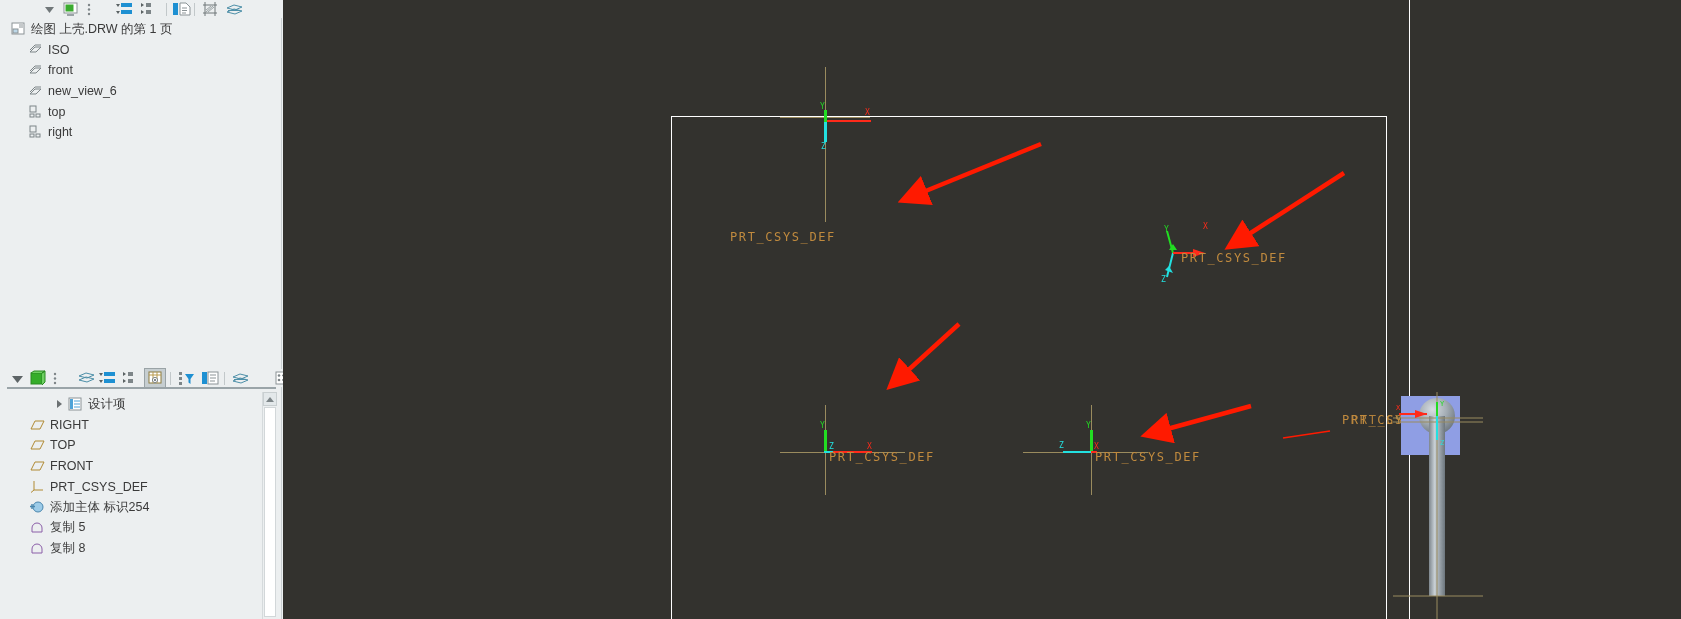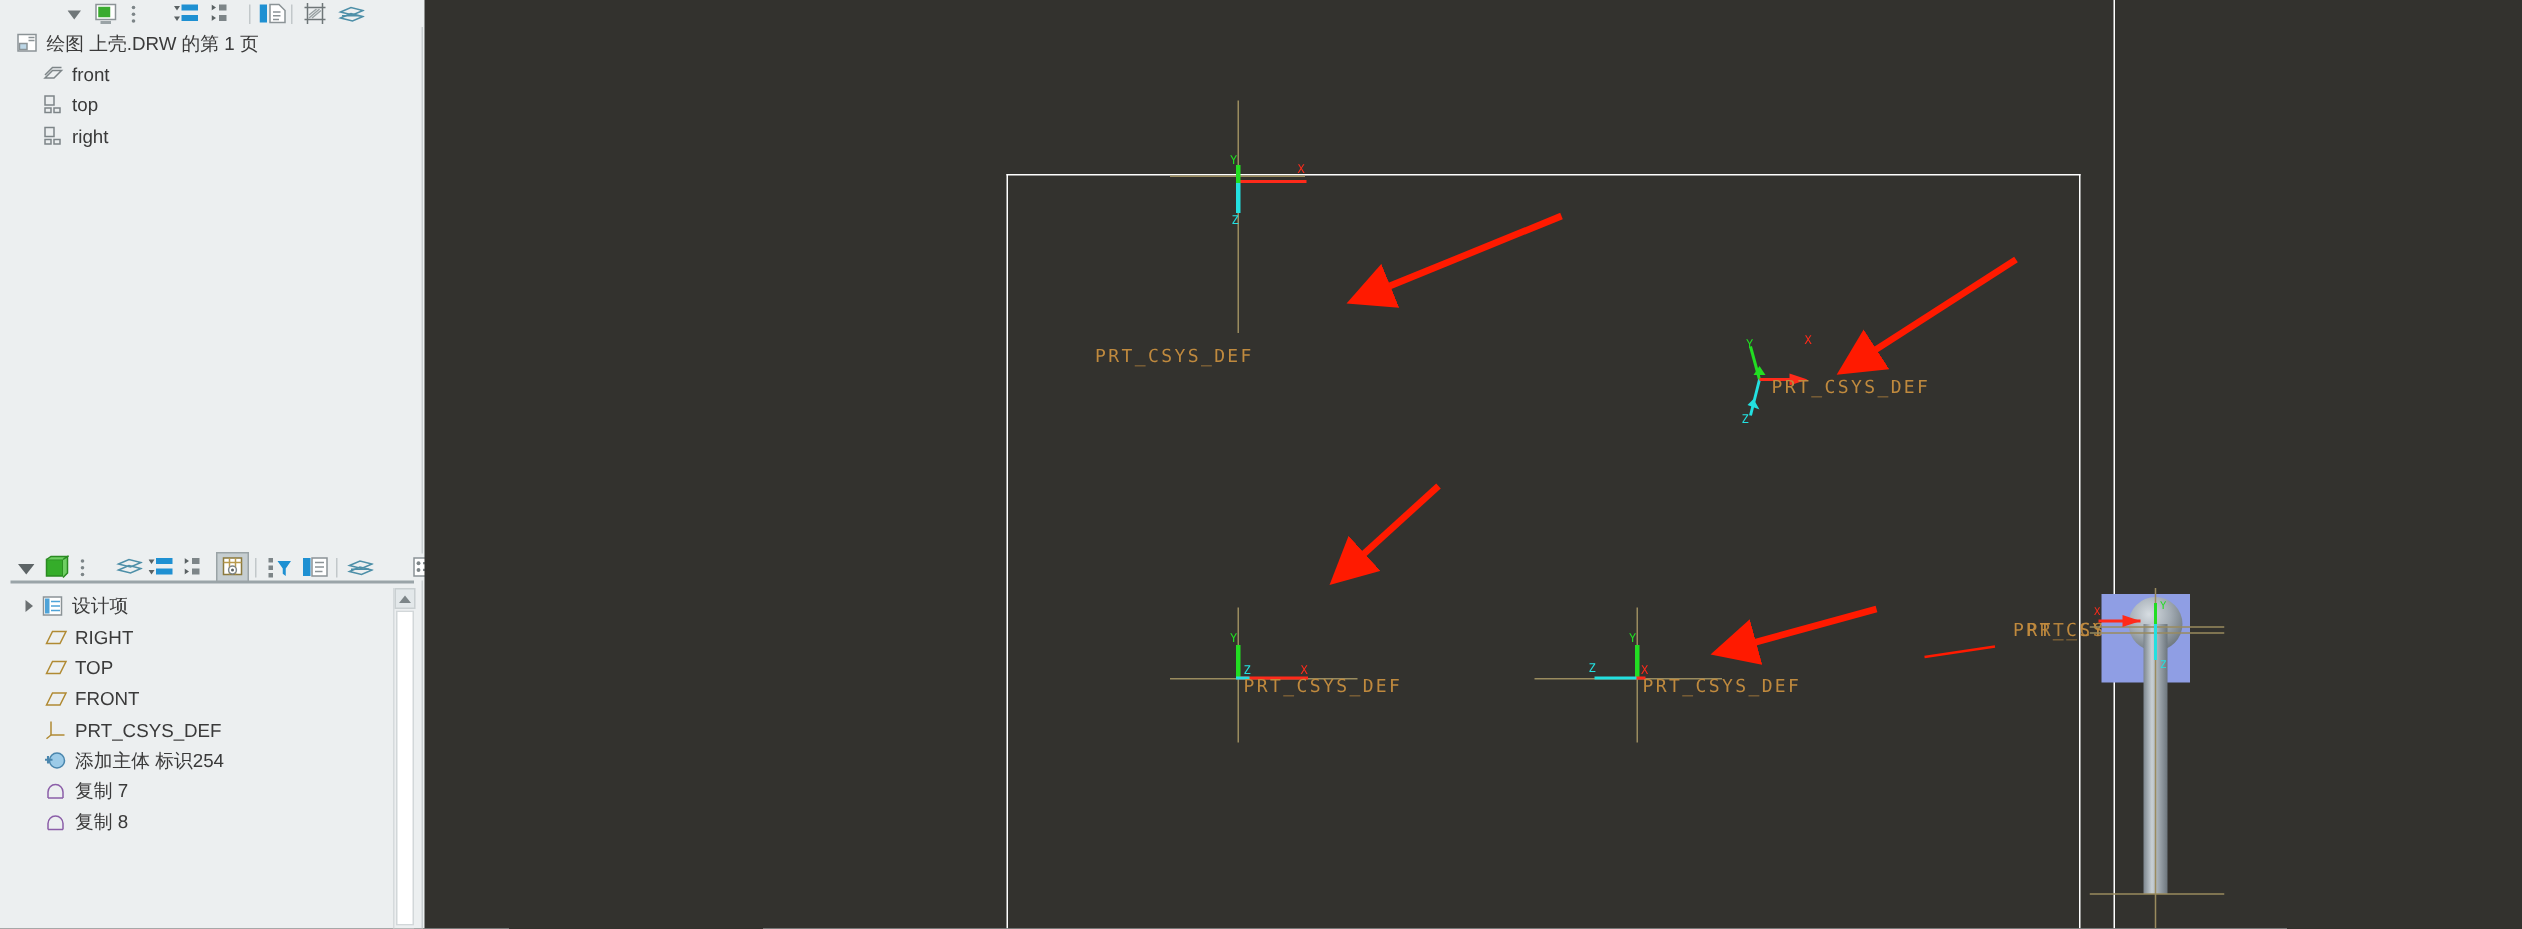--- a/index.html
+++ b/index.html
@@ -29,21 +29,21 @@
   .tree{position:absolute;left:0;width:282px;box-sizing:border-box;text-align:center;}
   .tree-top{top:19px;height:325px;}
   .tree-bot{top:394px;height:225px;}
   .trow{
     height:20.6px;display:flex;align-items:center;
     font-size:12.5px;color:#3a3a3a;white-space:nowrap;
   }
   .trow .lbl{margin-left:5px;}
   .ind0{padding-left:10px;}
   .ind1{padding-left:27px;}
-  .ind1b{padding-left:15px;}
+  .ind1b{padding-left:15px;margin-left:40px;}
   .ind2{padding-left:29px;}
   .arrow{
     width:10px;height:10px;margin-right:2px;flex:0 0 auto;
     display:inline-block;position:relative;
   }
   .arrow::before{
     content:"";position:absolute;left:2px;top:1px;
     border-left:5px solid #6b7072;border-top:4px solid transparent;border-bottom:4px solid transparent;
   }
   .ticon{width:16px;height:15px;flex:0 0 auto;display:flex;align-items:center;justify-content:center;}
@@ -195,21 +195,39 @@
         <span class="lbl">绘图 上壳.DRW 的第 1 页</span>
       </div>
 
       <div class="trow ind1">
         <span class="ticon">
           <svg width="15" height="13">
               <path d="M2,9 l5,-5 h6 l-5,5 z" fill="none" stroke="#7d8588"></path>
               <path d="M2,7 l5,-5 h6" fill="none" stroke="#7d8588"></path>
             </svg>
         </span>
+        <span class="lbl">ISO</span>
+      </div>
+      <div class="trow ind1">
+        <span class="ticon">
+          <svg width="15" height="13">
+              <path d="M2,9 l5,-5 h6 l-5,5 z" fill="none" stroke="#7d8588"></path>
+              <path d="M2,7 l5,-5 h6" fill="none" stroke="#7d8588"></path>
+            </svg>
+        </span>
         <span class="lbl">front</span>
+      </div>
+      <div class="trow ind1">
+        <span class="ticon">
+          <svg width="15" height="13">
+              <path d="M2,9 l5,-5 h6 l-5,5 z" fill="none" stroke="#7d8588"></path>
+              <path d="M2,7 l5,-5 h6" fill="none" stroke="#7d8588"></path>
+            </svg>
+        </span>
+        <span class="lbl">new_view_6</span>
       </div>
       <div class="trow ind1">
         <span class="ticon">
           <svg width="15" height="14">
             <rect x="2" y="1" width="6" height="6" fill="none" stroke="#7d8588"></rect>
             <rect x="2" y="9" width="4" height="3" fill="none" stroke="#7d8588"></rect>
             <rect x="8" y="9" width="4" height="3" fill="none" stroke="#7d8588"></rect>
           </svg>
         </span>
         <span class="lbl">top</span>
@@ -368,21 +386,21 @@
         </span>
         <span class="lbl">添加主体 标识254</span>
       </div>
       <div class="trow ind2">
         <span class="ticon">
           <svg width="15" height="13">
             <path d="M2,11 v-4 a5,5 0 0 1 10,0 v4" fill="none" stroke="#8b5ea8"></path>
             <path d="M2,11 h10" stroke="#8b5ea8"></path>
           </svg>
         </span>
-        <span class="lbl">复制 7</span>
+        <span class="lbl">复制 5</span>
       </div>
       <div class="trow ind2">
         <span class="ticon">
           <svg width="15" height="13">
             <path d="M2,11 v-4 a5,5 0 0 1 10,0 v4" fill="none" stroke="#8b5ea8"></path>
             <path d="M2,11 h10" stroke="#8b5ea8"></path>
           </svg>
         </span>
         <span class="lbl">复制 8</span>
       </div>

